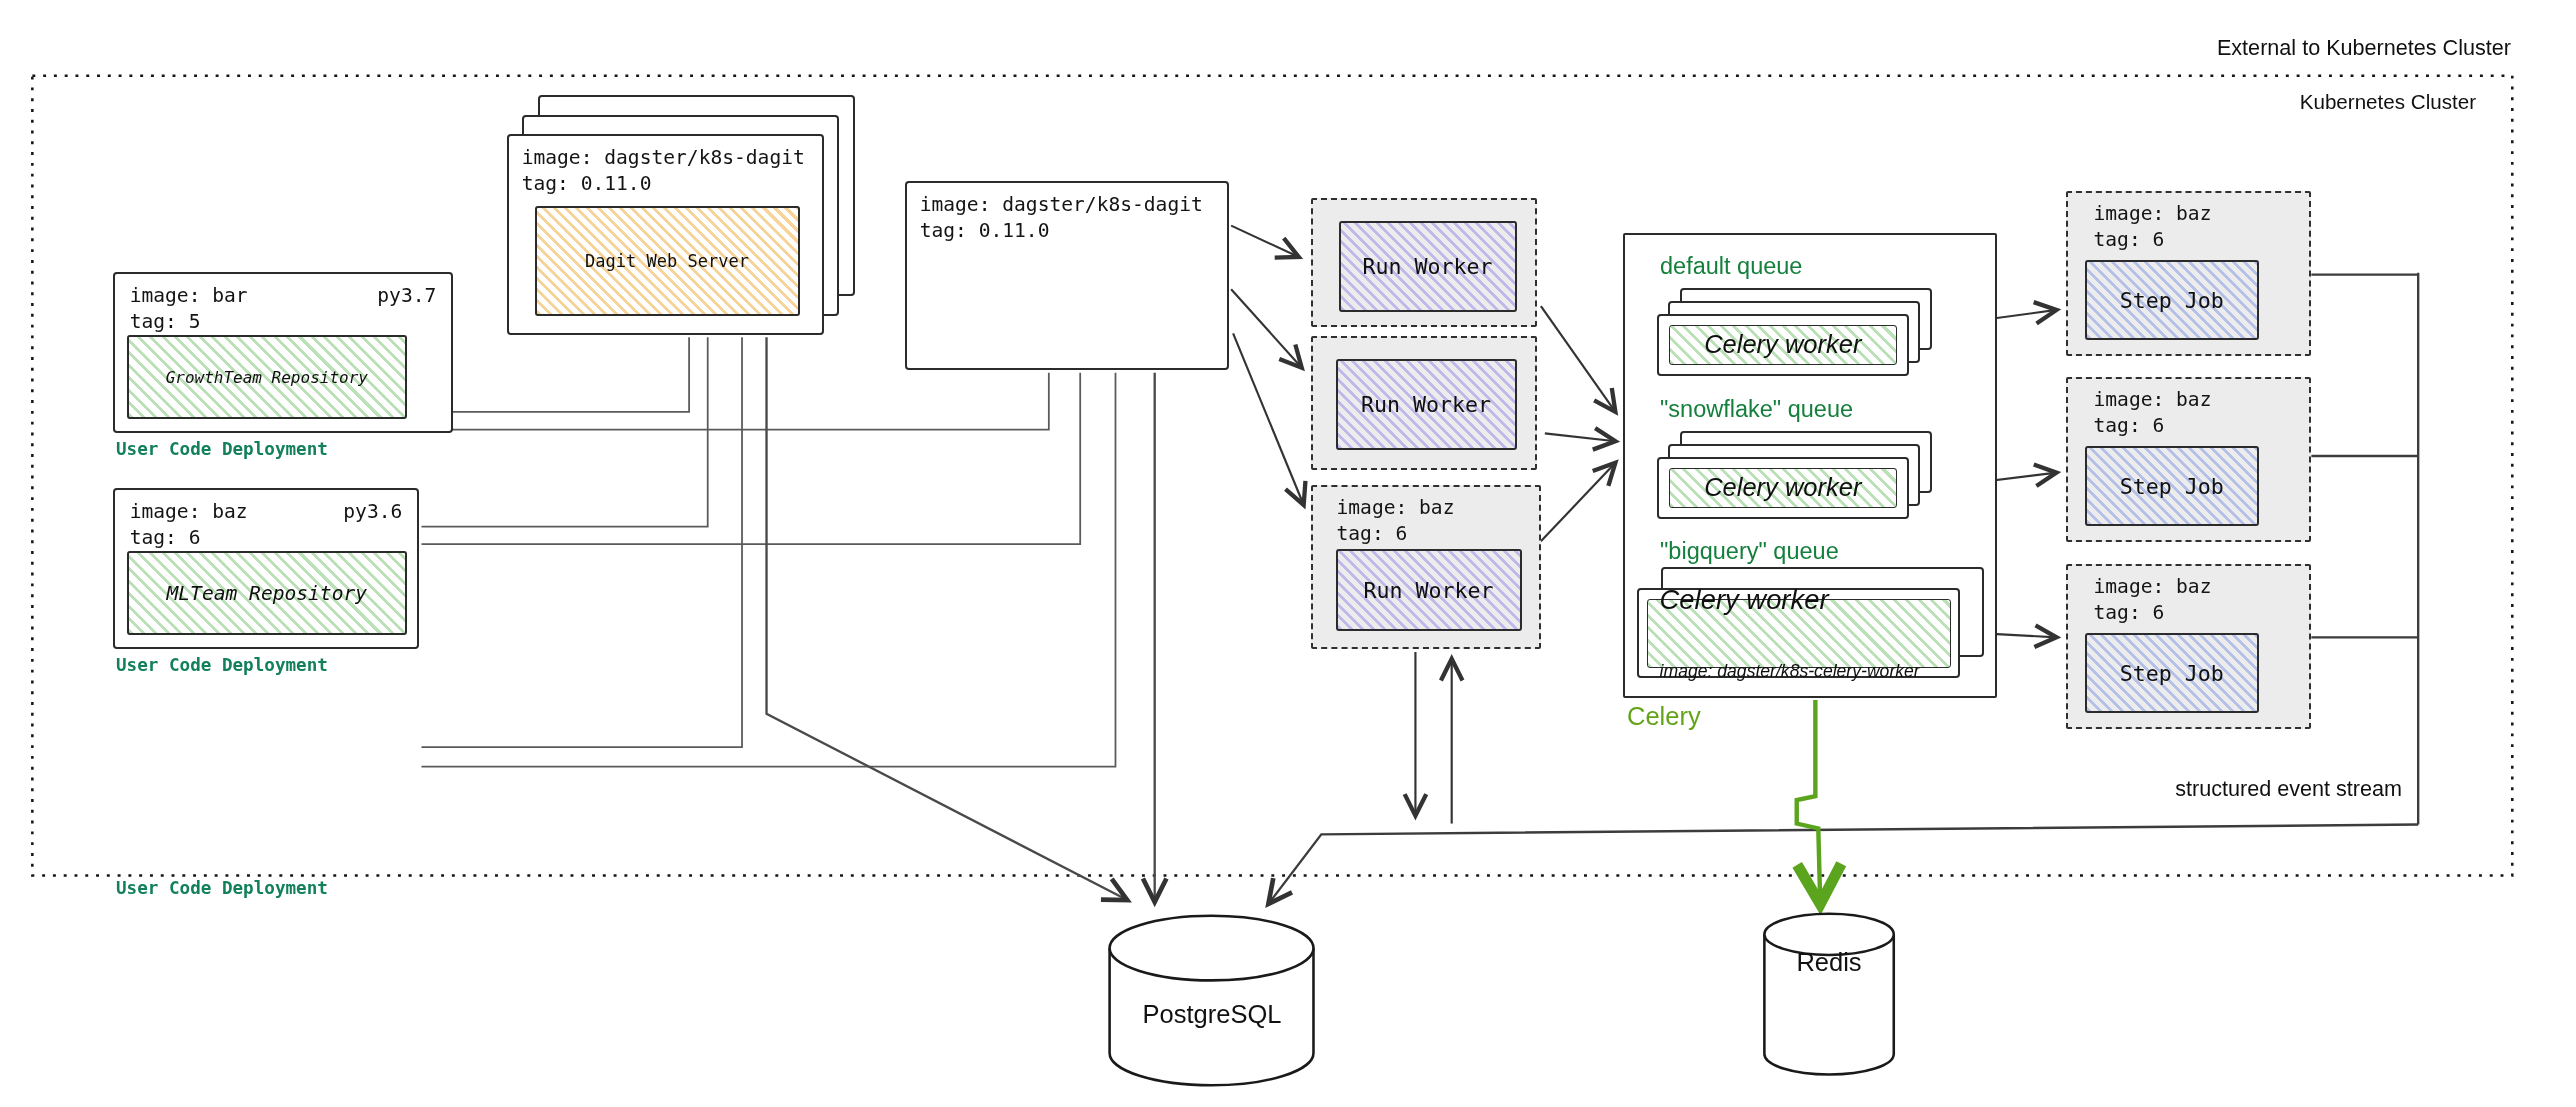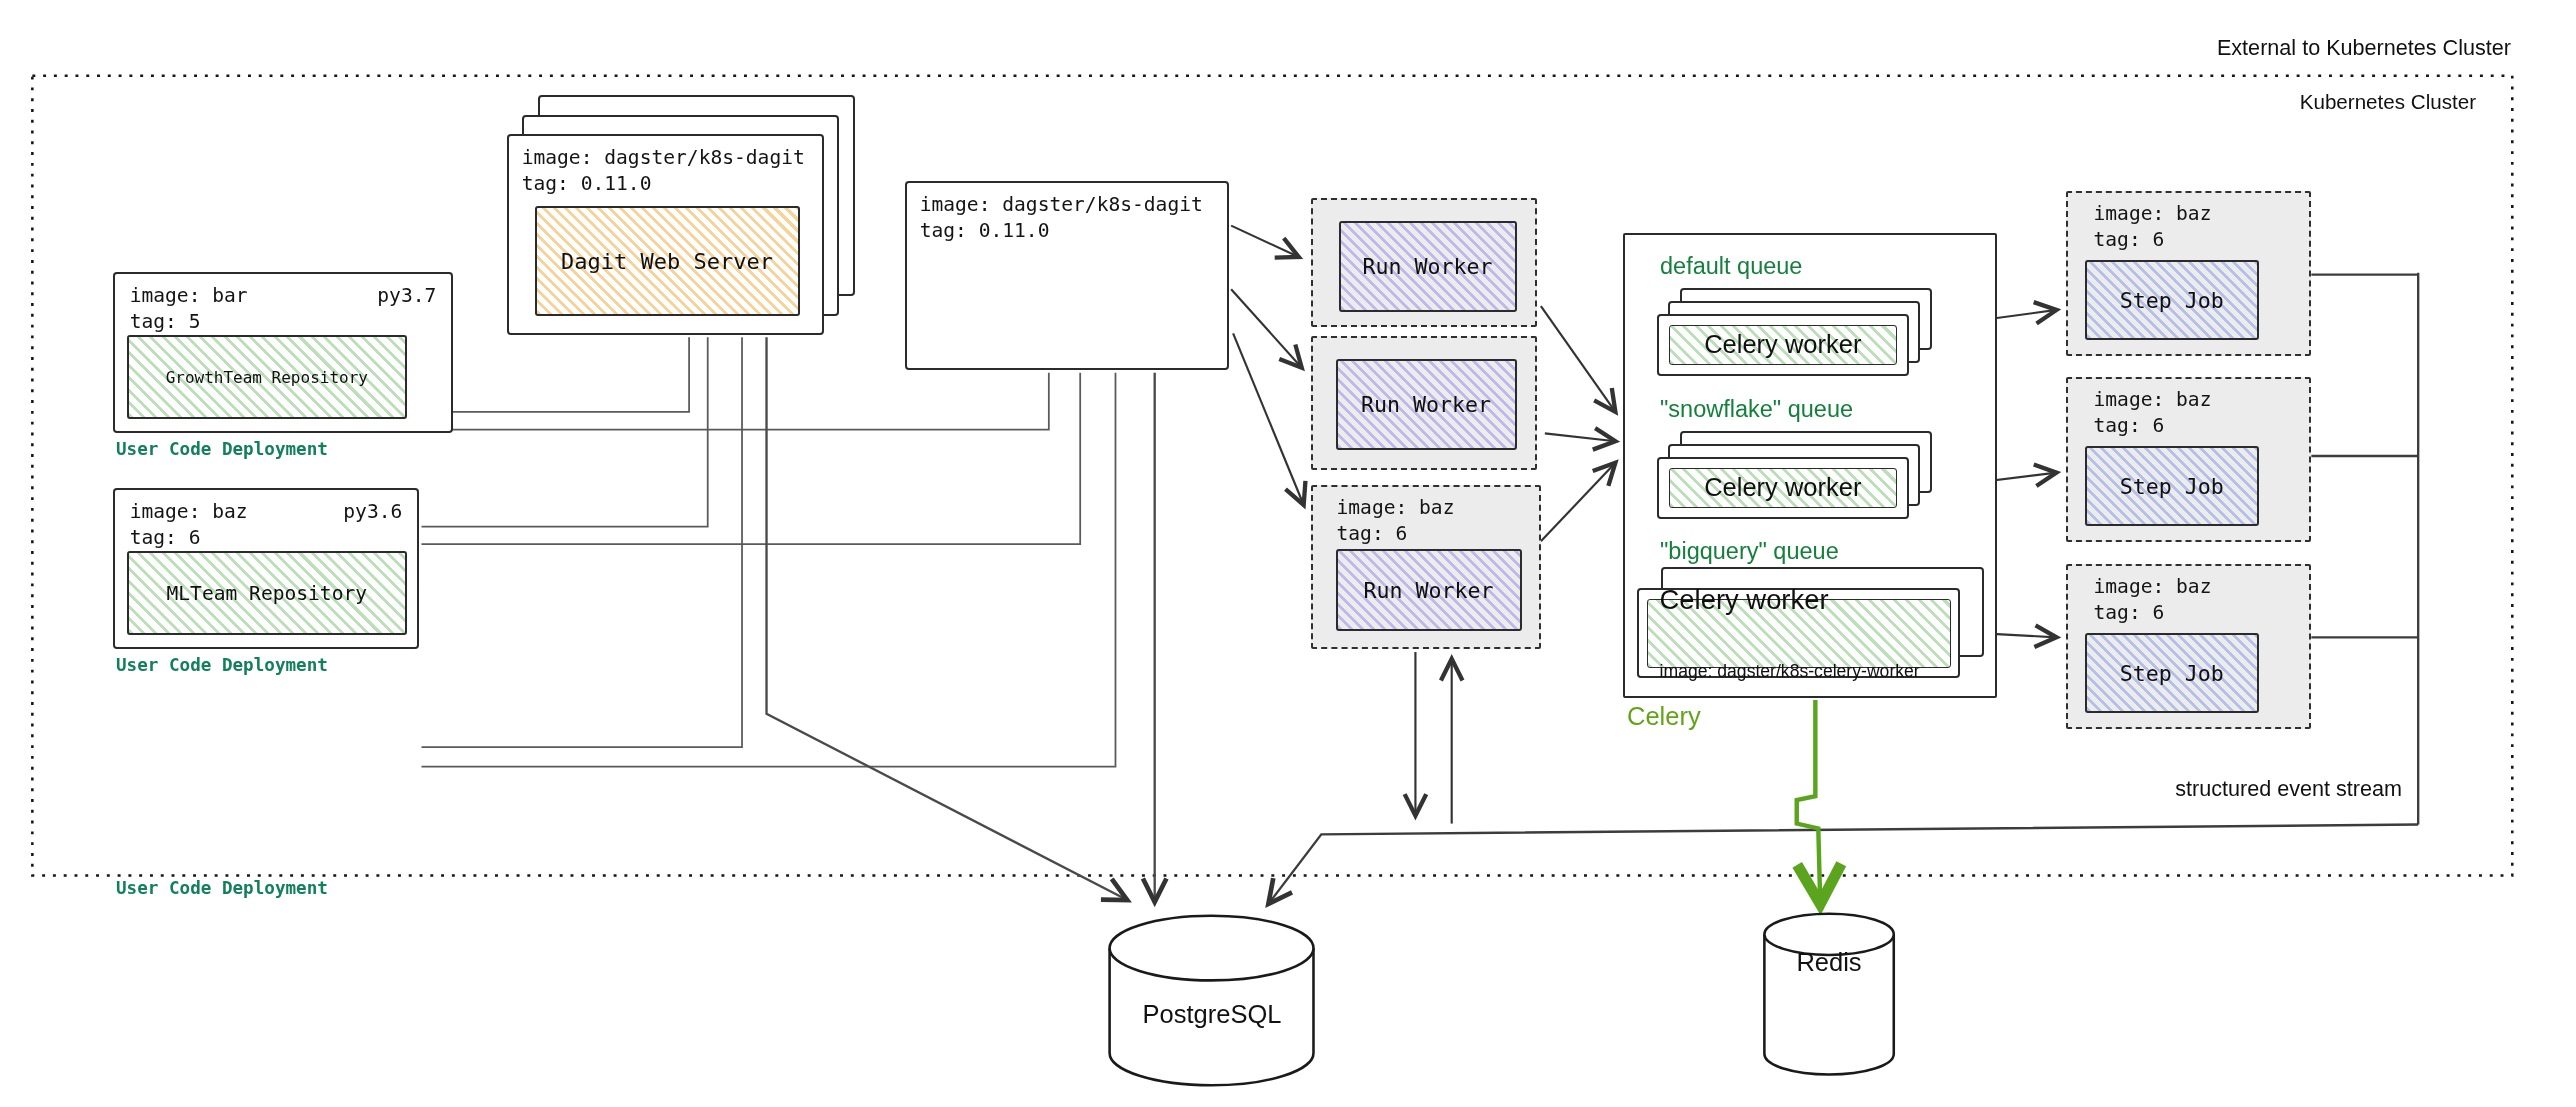--- a/index.html
+++ b/index.html
@@ -13,21 +13,21 @@
 
   .hdr{position:absolute;left:0;right:0;top:0;padding:8.8px 14.7px 0 14.7px;
        font-family:"DejaVu Sans Mono","Liberation Mono",monospace;font-size:19.6px;line-height:1.32;
        color:#141414;white-space:nowrap;}
   .hdr .row1{display:flex;justify-content:space-between;}
 
   .hatch{position:absolute;border:2px solid #2b2b2b;border-radius:2.9px;box-sizing:border-box;
          display:flex;align-items:center;justify-content:center;
          font-family:"DejaVu Sans Mono","Liberation Mono",monospace;font-size:21.6px;color:#101010;
          white-space:nowrap;}
-  .hatch-green { background:repeating-linear-gradient(45deg, rgba(121,195,115,.50) 0 2.9px, rgba(255,255,255,0) 2.9px 8.8px);}
+  .hatch-green { background:repeating-linear-gradient(45deg, rgba(121,195,115,.50) 0 2.9px, rgba(255,255,255,0) 2.9px 8.8px);font-style:italic;}
   .hatch-orange{ background:repeating-linear-gradient(45deg, rgba(240,175,70,.55) 0 2.9px, rgba(255,255,255,0) 2.9px 7.8px);}
   .hatch-blue  { background:repeating-linear-gradient(45deg, rgba(100,165,220,.50) 0 2.9px, rgba(255,255,255,0) 2.9px 7.8px);}
   .hatch-purple{ background:repeating-linear-gradient(45deg, rgba(140,120,235,.45) 0 2.9px, rgba(255,255,255,0) 2.9px 7.8px);}
   .hatch-step  { background:repeating-linear-gradient(45deg, rgba(115,140,230,.45) 0 2.9px, rgba(255,255,255,0) 2.9px 7.8px);}
 
   .caption{position:absolute;font-family:"DejaVu Sans Mono","Liberation Mono",monospace;
            font-size:17.6px;font-weight:bold;color:#12805c;white-space:nowrap;text-align:center;}
   .toplabel{position:absolute;font-size:21.6px;color:#111;white-space:nowrap;}
   .queuelabel{position:absolute;font-size:23.5px;color:#15803d;white-space:nowrap;}
   .celerylabel{position:absolute;font-size:25.5px;color:#63a318;white-space:nowrap;}
@@ -148,21 +148,21 @@
 
   <div class="caption" style="left:116px;top:878px;">User Code Deployment</div>
 
   <div class="stackback" style="left:538px;top:95px;width:317px;height:201px;"></div>
   <div class="stackback" style="left:522px;top:115px;width:317px;height:201px;"></div>
   <div class="box" style="left:507px;top:134px;width:317px;height:201px;">
     <div class="hdr" style="padding:8.8px 12.7px 0 12.7px;">
       <div>image: dagster/k8s-dagit</div>
       <div>tag: 0.11.0</div>
     </div>
-    <div class="hatch hatch-orange" style="left:25.5px;top:70px;width:265px;height:110px;font-size:22px;">
+    <div class="hatch hatch-orange" style="left:25.5px;top:70px;width:265px;height:110px;font-size:17px;">
         <span>Dagit Web Server</span>
       </div>
   </div>
 
   <div class="box" style="left:905px;top:181px;width:324px;height:189px;">
     <div class="hdr" style="padding:8.8px 12.7px 0 12.7px;">
       <div>image: dagster/k8s-dagit</div>
       <div>tag: 0.11.0</div>
     </div>
   </div>

